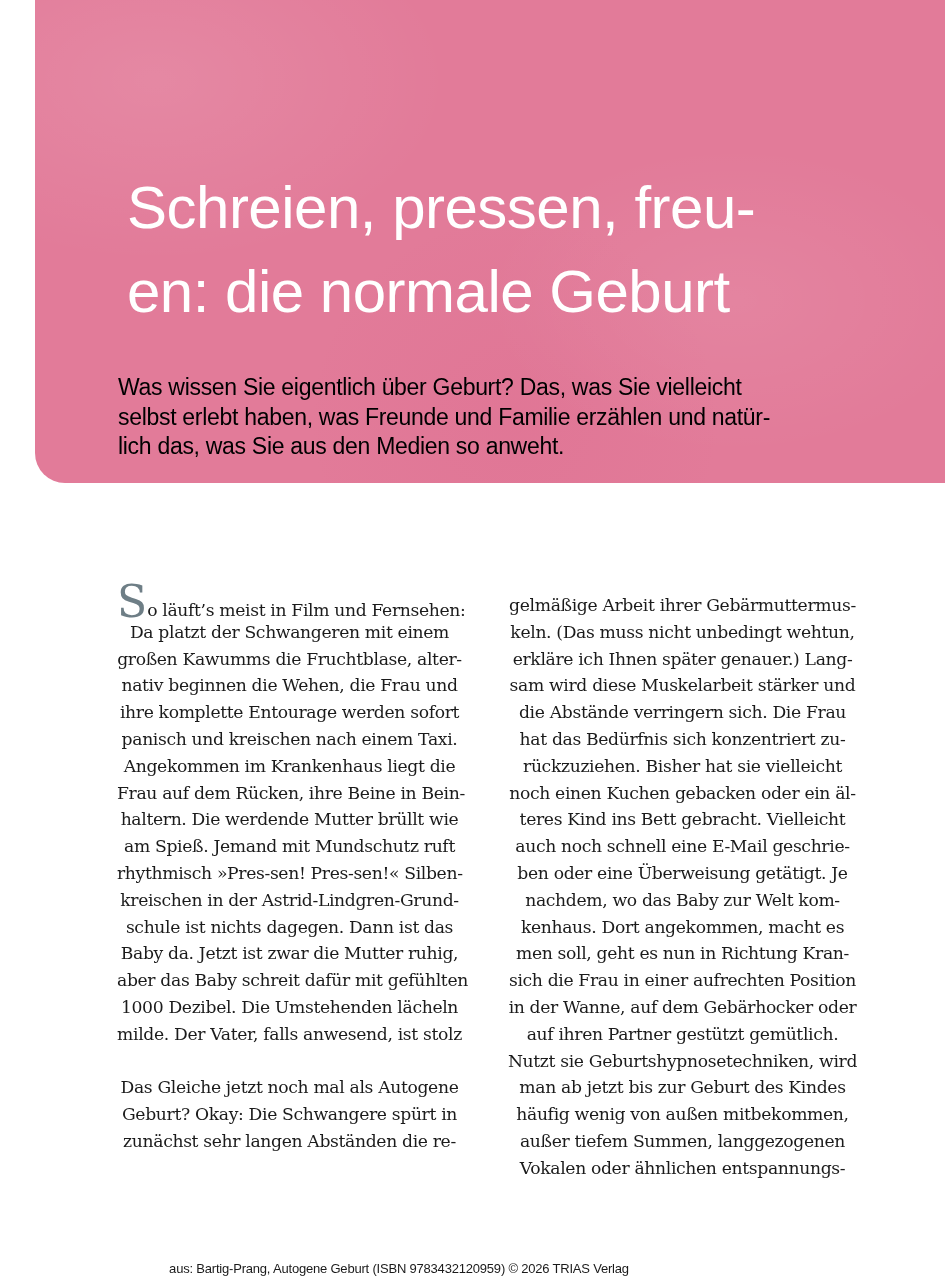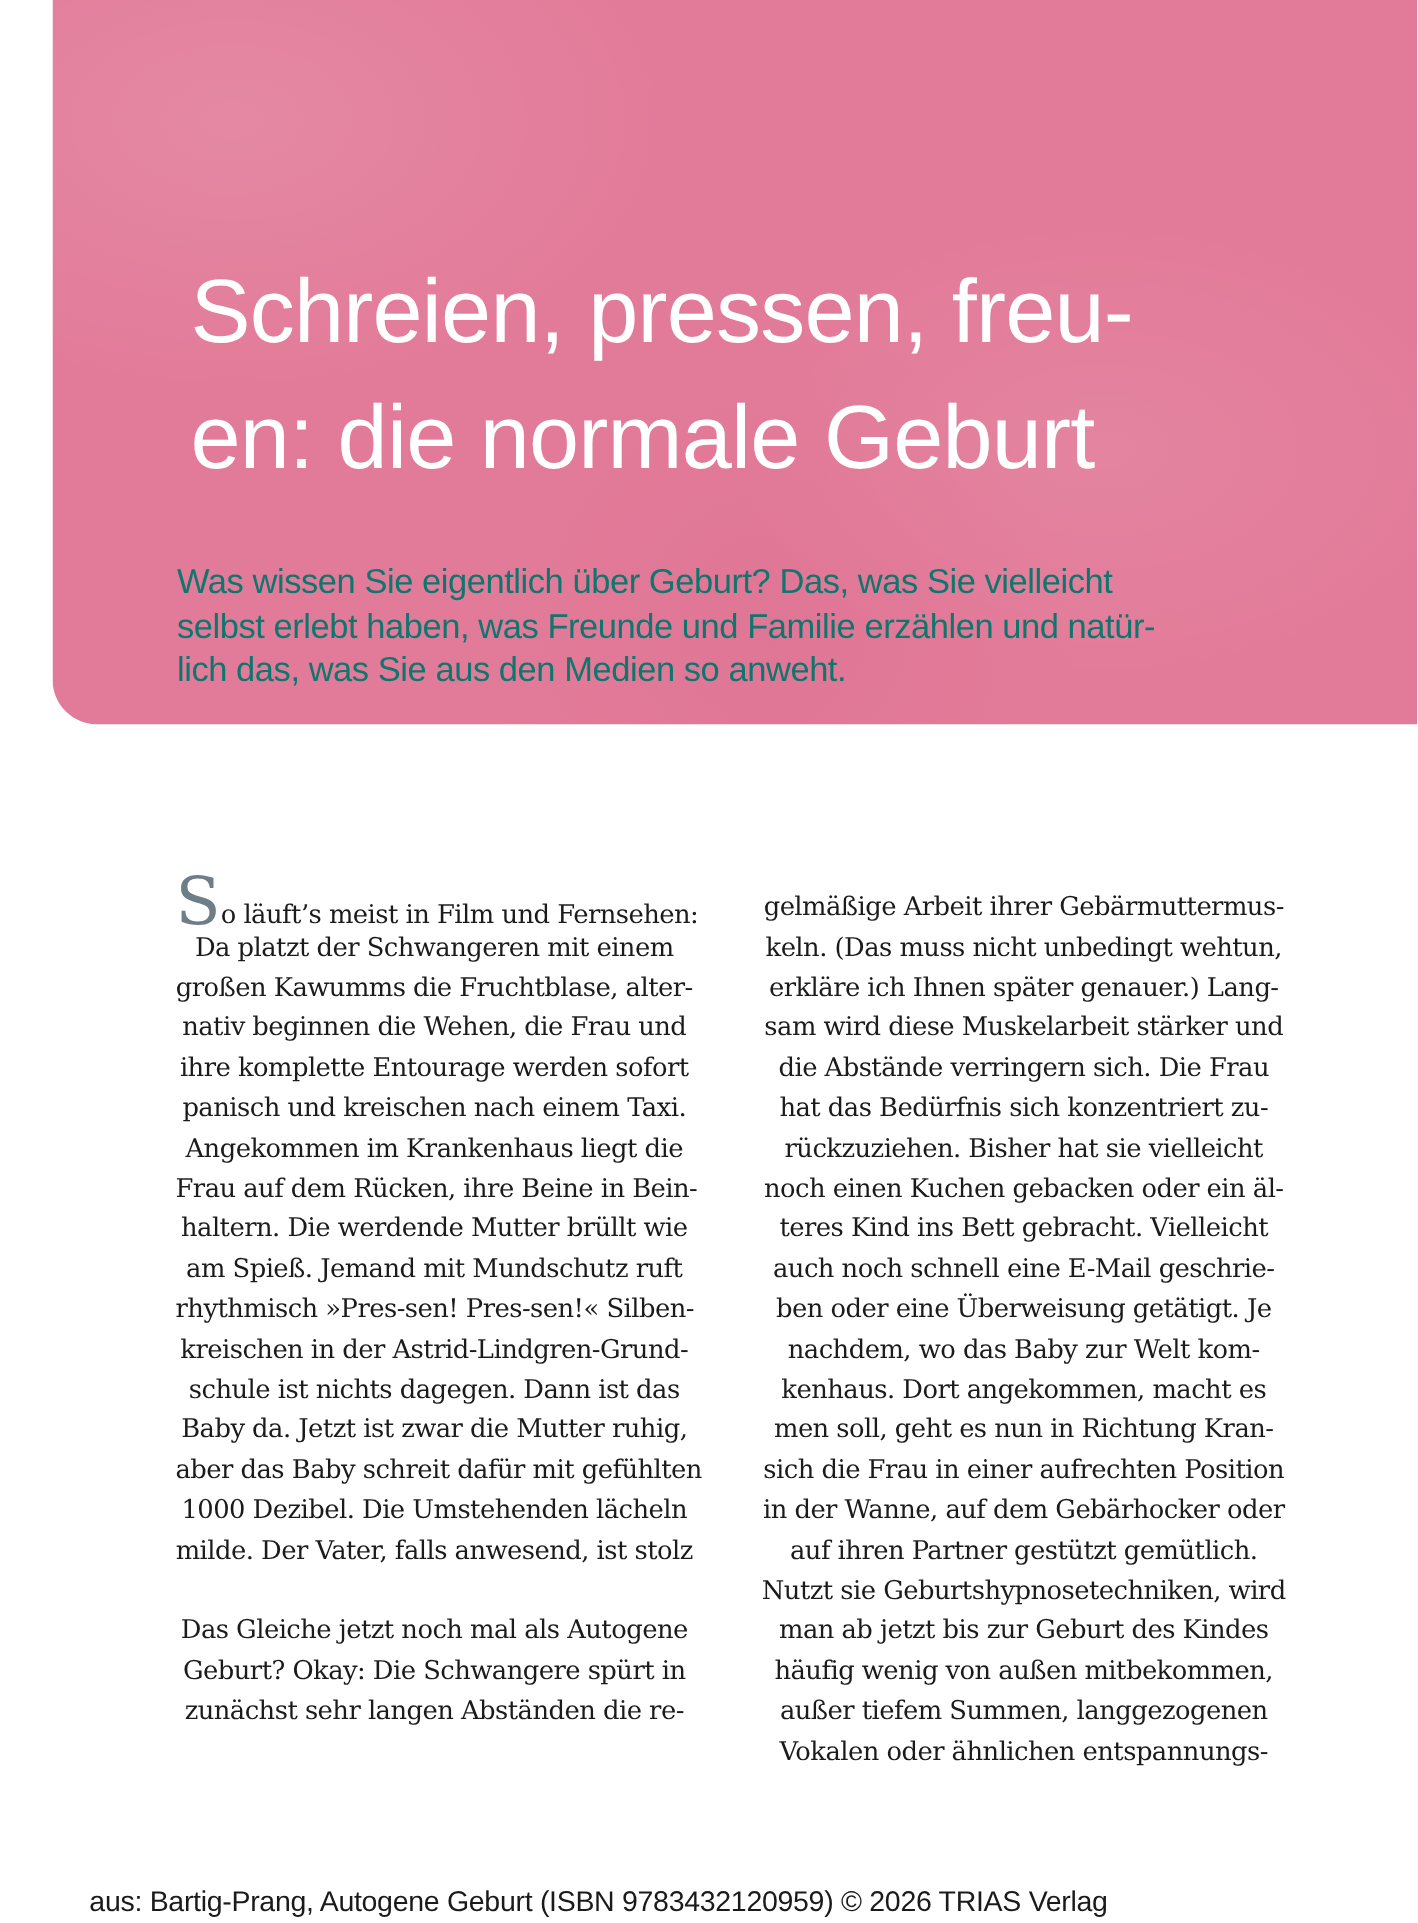--- a/index.html
+++ b/index.html
@@ -47,21 +47,21 @@
     }
     .intro {
       position: absolute;
       left: 118px;
       top: 373px;
       width: 760px;
       margin: 0;
       font-family: "Liberation Sans", sans-serif;
       font-size: 23px;
       line-height: 29.5px;
-      color: #0f766e;
+      color: #000000;
       letter-spacing: -0.3px;
     }
     .intro span {
       display: block;
       white-space: nowrap;
     }
     .column {
       position: absolute;
       top: 592px;
       font-family: "DejaVu Serif", serif;
@@ -97,21 +97,21 @@
       margin-right: 0px;
       letter-spacing: 0;
     }
     .footer {
       position: absolute;
       left: 0;
       top: 1259px;
       width: 798px;
       text-align: center;
       font-family: "Liberation Sans", sans-serif;
-      font-size: 19px;
+      font-size: 13px;
       line-height: 20px;
       color: #1a1a1a;
       letter-spacing: -0.2px;
     }
   </style>
 </head>
 <body>
 
 <div class="banner"></div>
 

